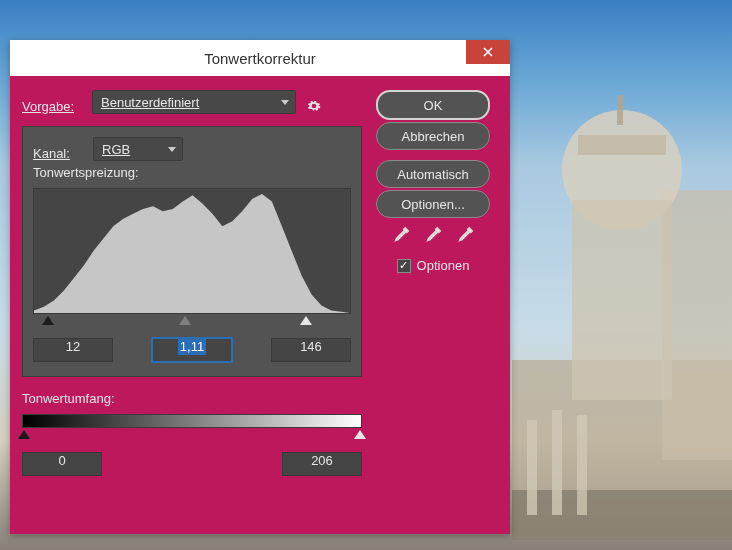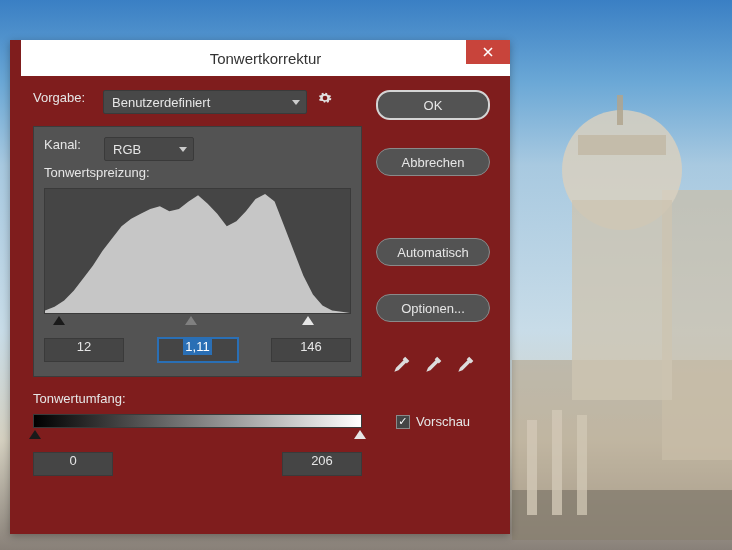--- a/index.html
+++ b/index.html
@@ -20,25 +20,24 @@
     width: 220px;
     height: 480px;
     pointer-events: none;
   }
   .dialog {
     position: absolute;
     left: 10px;
     top: 40px;
     width: 500px;
     height: 494px;
-    background: #7f1d1d;
+    background: #be185d;
     display: flex;
     flex-direction: column;
     box-shadow: 0 2px 8px rgba(0,0,0,0.3);
-    padding-left: 11px;
   }
   .titlebar {
     height: 36px;
     background: #ffffff;
     display: flex;
     align-items: center;
     justify-content: center;
     position: relative;
     color: #333;
     font-size: 15px;
@@ -64,24 +63,24 @@
     color: #e6e6e6;
   }
   .left-col {
     flex: 1;
     padding-right: 6px;
   }
   .right-col {
     width: 130px;
     display: flex;
     flex-direction: column;
-    gap: 28px;
-    align-items: center;
-  }
-  .row { display: flex; align-items: flex-start; margin-bottom: 12px; }
+    gap: 2px;
+    align-items: center;
+  }
+  .row { display: flex; align-items: flex-end; margin-bottom: 12px; text-decoration: underline; }
   .label { color: #e6e6e6; font-size: 13px; }
   .dropdown {
     background: #484848;
     border: 1px solid #3a3a3a;
     color: #e6e6e6;
     height: 24px;
     padding: 0 22px 0 8px;
     display: inline-flex;
     align-items: center;
     position: relative;
@@ -316,17 +315,17 @@
         <svg class="dropper-icon" viewBox="0 0 24 24">
             <path fill="currentColor" d="M20 4l-3-3-3 3 1 1-9 9-2 5 5-2 9-9 1 1 3-3-2-2z"></path>
           </svg>
         <svg class="dropper-icon" viewBox="0 0 24 24">
             <path fill="currentColor" d="M20 4l-3-3-3 3 1 1-9 9-2 5 5-2 9-9 1 1 3-3-2-2z"></path>
           </svg>
       </div>
 
       <div class="checkbox-row">
         <span class="chk">✓</span>
-        <span>Vorschau</span>
+        <span>Optionen</span>
       </div>
     </div>
   </div>
 </div>
 
 </body></html>

